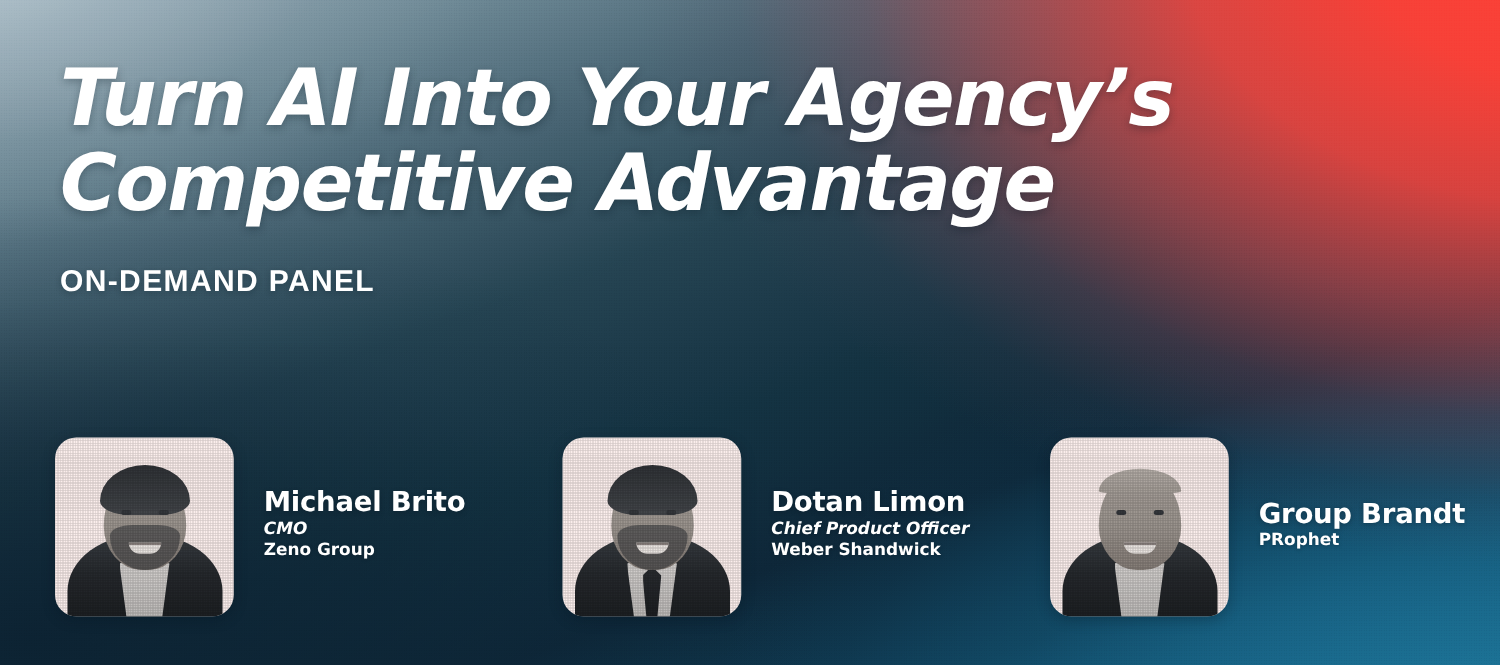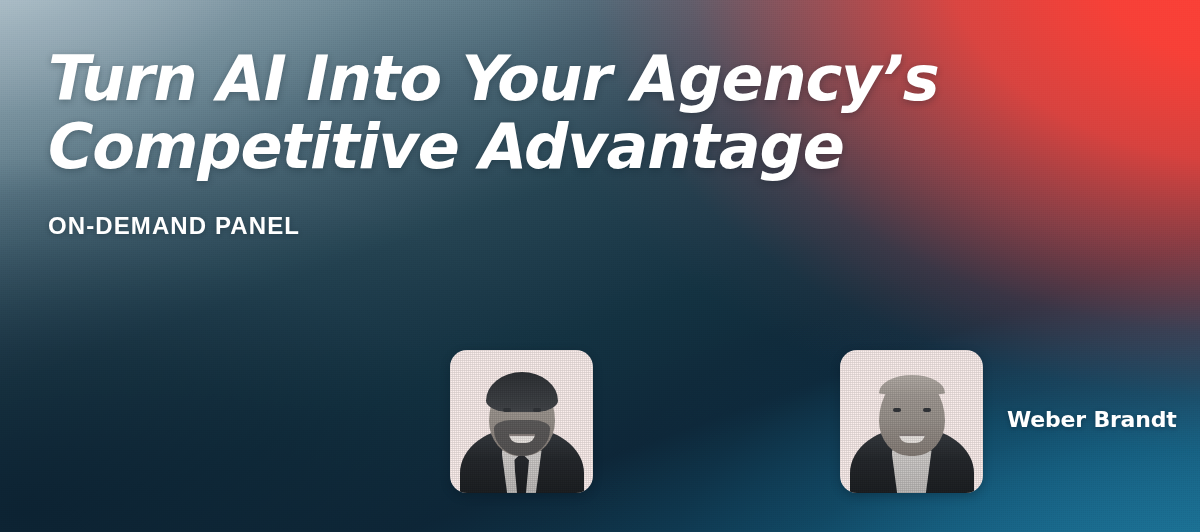--- a/index.html
+++ b/index.html
@@ -291,52 +291,79 @@
     <h1 class="headline">
       <span class="l1">Turn AI Into Your Agency’s</span>
       <span class="l2">Competitive Advantage</span>
     </h1>
   </div>
 
   <div class="kicker">ON-DEMAND PANEL</div>
 
   <div class="speakers">
 
+    <div class="speaker s0">
+      <div class="photo-card">
+        <div class="portrait">
+          <div class="p-body"></div>
+          <div class="p-shirt"></div>
+          <div class="p-neck"></div>
+          <div class="p-head"></div>
+          <div class="p-hair"></div>
+          <div class="p-beard"></div>
+          <div class="p-eye l"></div>
+          <div class="p-eye r"></div>
+          <div class="p-mouth"></div>
+        </div>
+        <div class="p-grain"></div>
+      </div>
+      <div class="speaker-text">
+        <div class="sp-name">Michael Brito</div>
+        <div class="sp-role">CMO</div>
+        <div class="sp-org">Zeno Group</div>
+      </div>
+    </div>
 
     <div class="speaker s1">
       <div class="photo-card">
         <div class="portrait">
           <div class="p-body"></div>
           <div class="p-shirt"></div>
           <div class="p-tie"></div>
           <div class="p-neck"></div>
           <div class="p-head"></div>
           <div class="p-hair"></div>
           <div class="p-beard"></div>
           <div class="p-eye l"></div>
           <div class="p-eye r"></div>
           <div class="p-mouth"></div>
         </div>
         <div class="p-grain"></div>
       </div>
+      <div class="speaker-text">
+        <div class="sp-name">Dotan Limon</div>
+        <div class="sp-role">Chief Product Officer</div>
+        <div class="sp-org">Weber Shandwick</div>
+      </div>
     </div>
 
     <div class="speaker s2">
       <div class="photo-card">
         <div class="portrait">
           <div class="p-body"></div>
           <div class="p-shirt"></div>
           <div class="p-neck"></div>
           <div class="p-head"></div>
           <div class="p-hair bald"></div>
           <div class="p-eye l"></div>
           <div class="p-eye r"></div>
           <div class="p-mouth"></div>
         </div>
         <div class="p-grain"></div>
       </div>
       <div class="speaker-text">
-        <div class="sp-name">Weber Brandt</div>
+        <div class="sp-name">Group Brandt</div>
+        <div class="sp-org">PRophet</div>
       </div>
     </div>
 
   </div>
 </div>
 
 </body></html>

